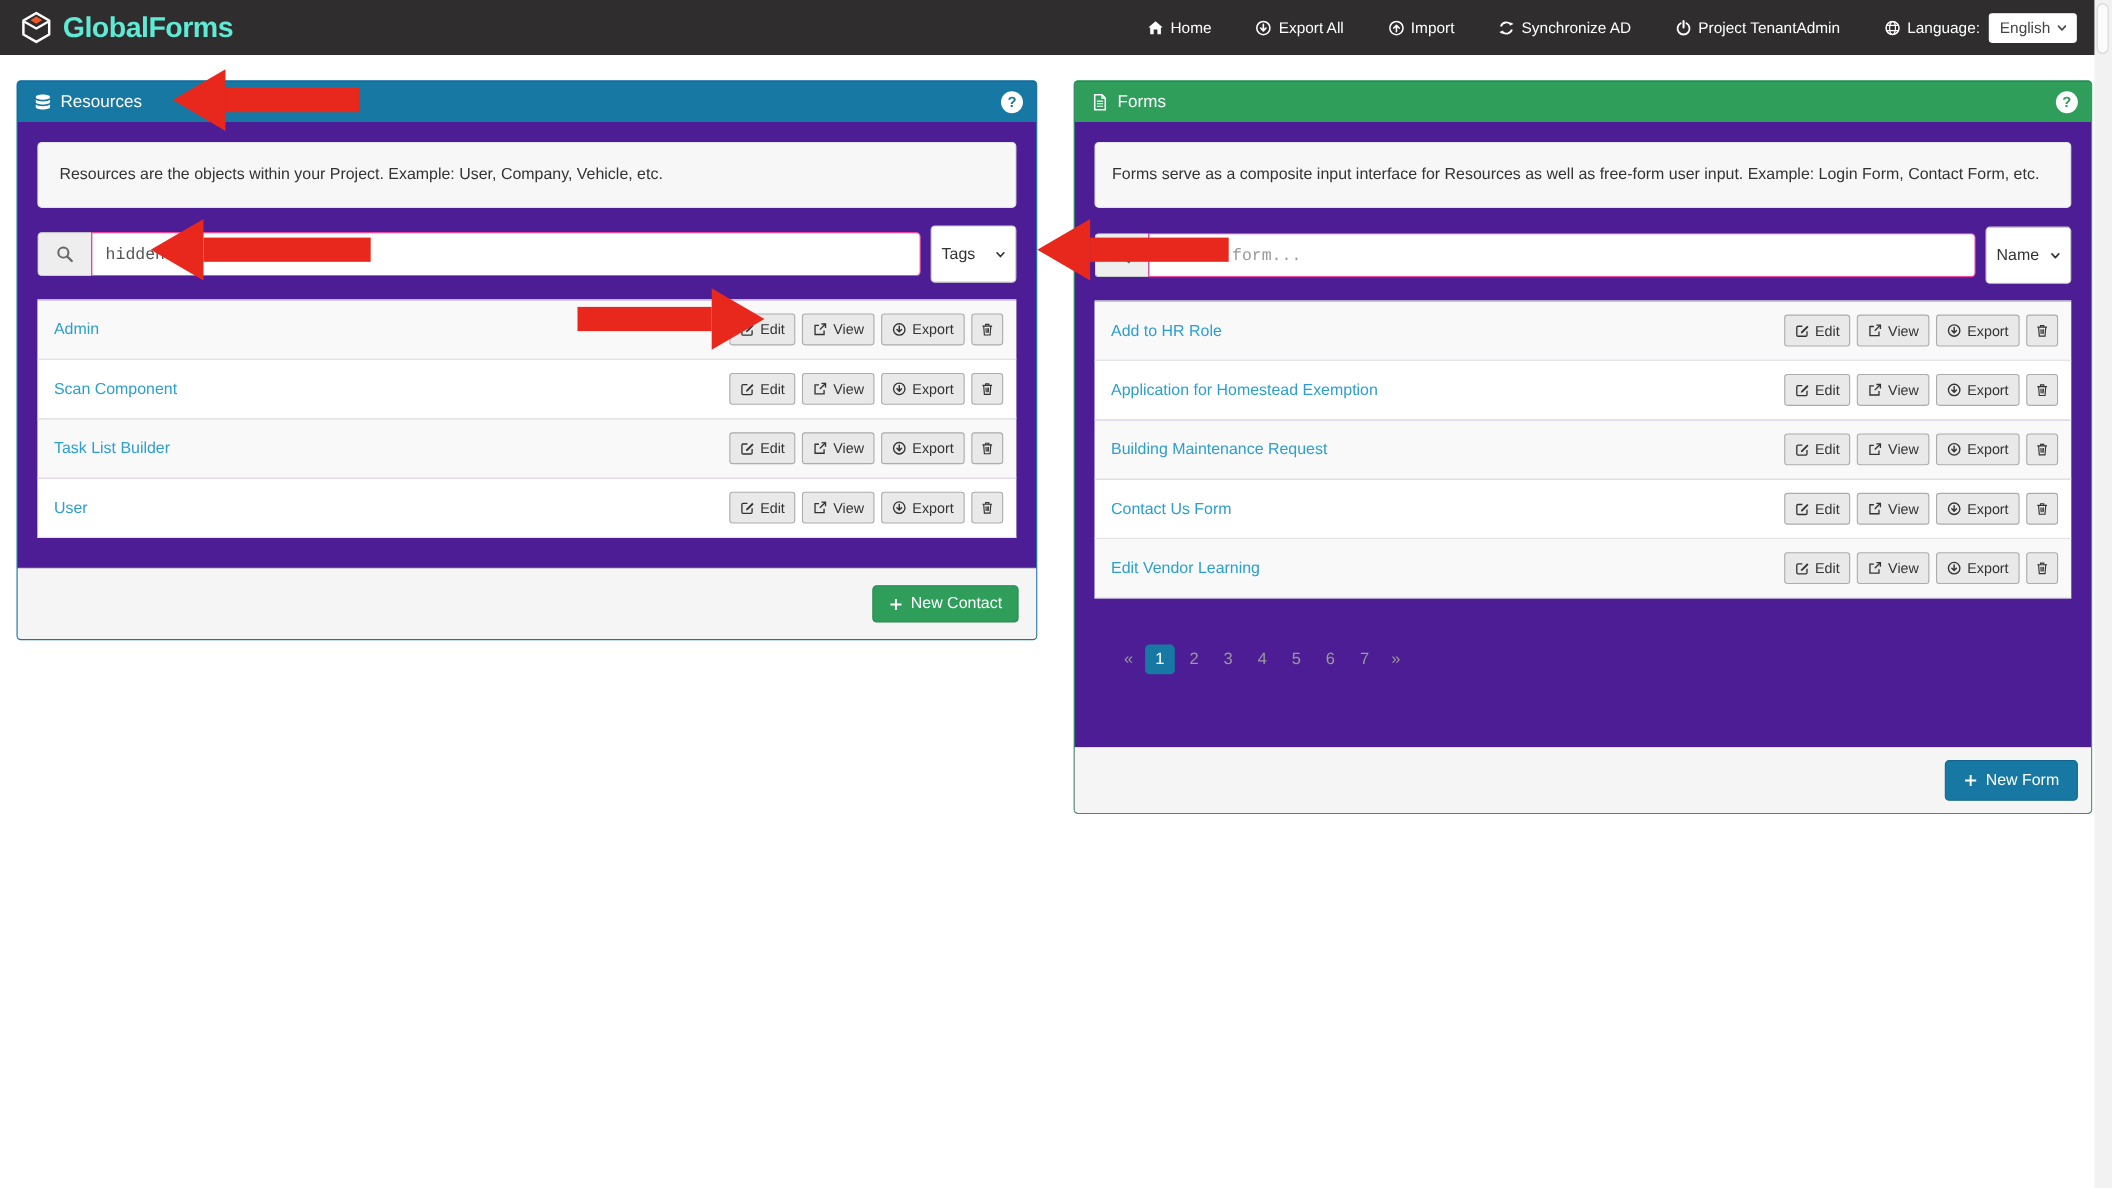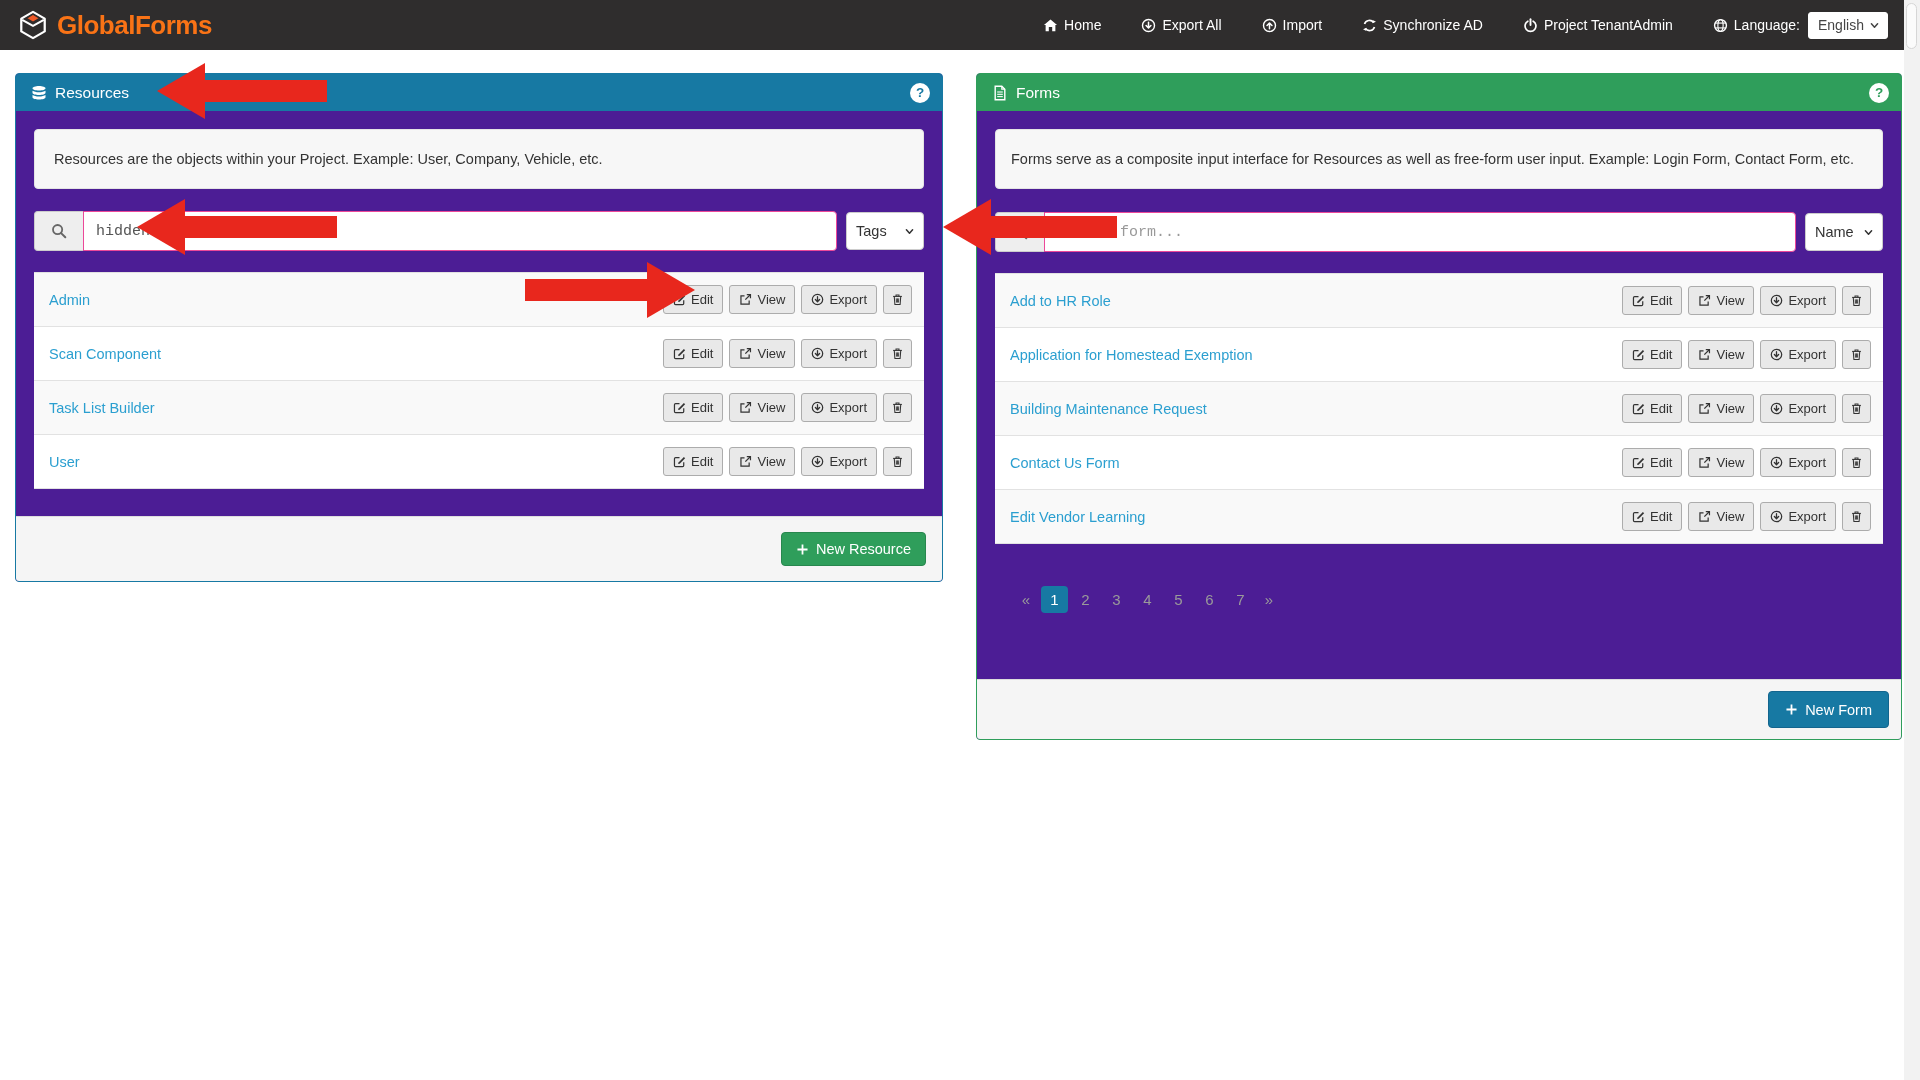--- a/index.html
+++ b/index.html
@@ -21,21 +21,21 @@
   svg.sym{position:absolute;width:0;height:0;overflow:hidden;}
 
   
   .navbar{
     position:absolute;left:0;top:0;width:1920px;height:50px;
     background:#2f2d2d;display:flex;align-items:center;
     padding:0 32px 0 18px;color:#fff;
   }
   .brand{display:flex;align-items:center;gap:9px;}
   .brand-icon svg{width:30px;height:30px;display:block;}
-  .brand-name{font-size:26px;font-weight:700;letter-spacing:-0.5px;color:#f97316;}
+  .brand-name{font-size:26px;font-weight:700;letter-spacing:-0.5px;color:#5eead4;}
   .nav-right{margin-left:auto;display:flex;align-items:center;gap:40px;}
   .nav-item{display:flex;align-items:center;gap:6px;font-size:14px;color:#fff;cursor:pointer;white-space:nowrap;}
   .nav-item svg{width:15px;height:15px;display:block;}
   .nav-lang{display:flex;align-items:center;gap:8px;}
   .lang-select{
     width:80px;height:27px;background:#fff;border:1px solid #fff;border-radius:3px;
     display:flex;align-items:center;justify-content:space-between;padding:0 7px 0 9px;
     color:#454545;font-size:14px;cursor:pointer;
   }
   .lang-select svg{width:11px;height:11px;}
@@ -80,21 +80,21 @@
     border-radius:4px 0 0 4px;display:flex;align-items:center;justify-content:center;color:#666;
   }
   .input-addon svg{width:16px;height:16px;}
   .search-input{
     flex:1;border:1px solid #ec4899;border-radius:0 4px 4px 0;
     font-family:Liberation Mono, monospace;font-size:15px;color:#555;
     padding:0 12px;outline:none;min-width:0;background:#fff;
   }
   .search-input::placeholder{color:#999;}
   .mini-select{
-    width:78px;height:38px;margin-left:9px;background:#fff;border:1px solid #ccc;border-radius:4px;
+    width:78px;height:52px;margin-left:9px;background:#fff;border:1px solid #ccc;border-radius:4px;
     display:flex;align-items:center;justify-content:space-between;
     padding:0 8px 0 9px;font-size:14.5px;color:#333;cursor:pointer;flex:0 0 78px;
   }
   .mini-select svg{width:11px;height:11px;}
 
   
   .list{margin-top:21px;border-top:1px solid var(--row-border);}
   .lrow{
     height:54px;display:flex;align-items:center;
     padding:0 12px 0 15px;border-bottom:1px solid var(--row-border);background:#fff;gap:12px;
@@ -418,21 +418,21 @@
         </div>
       </div>
 
     </div>
   </div>
   <div class="panel-footer">
     <button class="btn-new btn-new-resource">
       <svg>
           <use href="#i-plus"></use>
         </svg>
-      <span>New Resource</span>
+      <span>New Contact</span>
     </button>
   </div>
 </div>
 
 <div class="panel panel-forms">
   <div class="panel-heading">
     <svg>
         <use href="#i-file"></use>
       </svg>
     <span>Forms</span>

